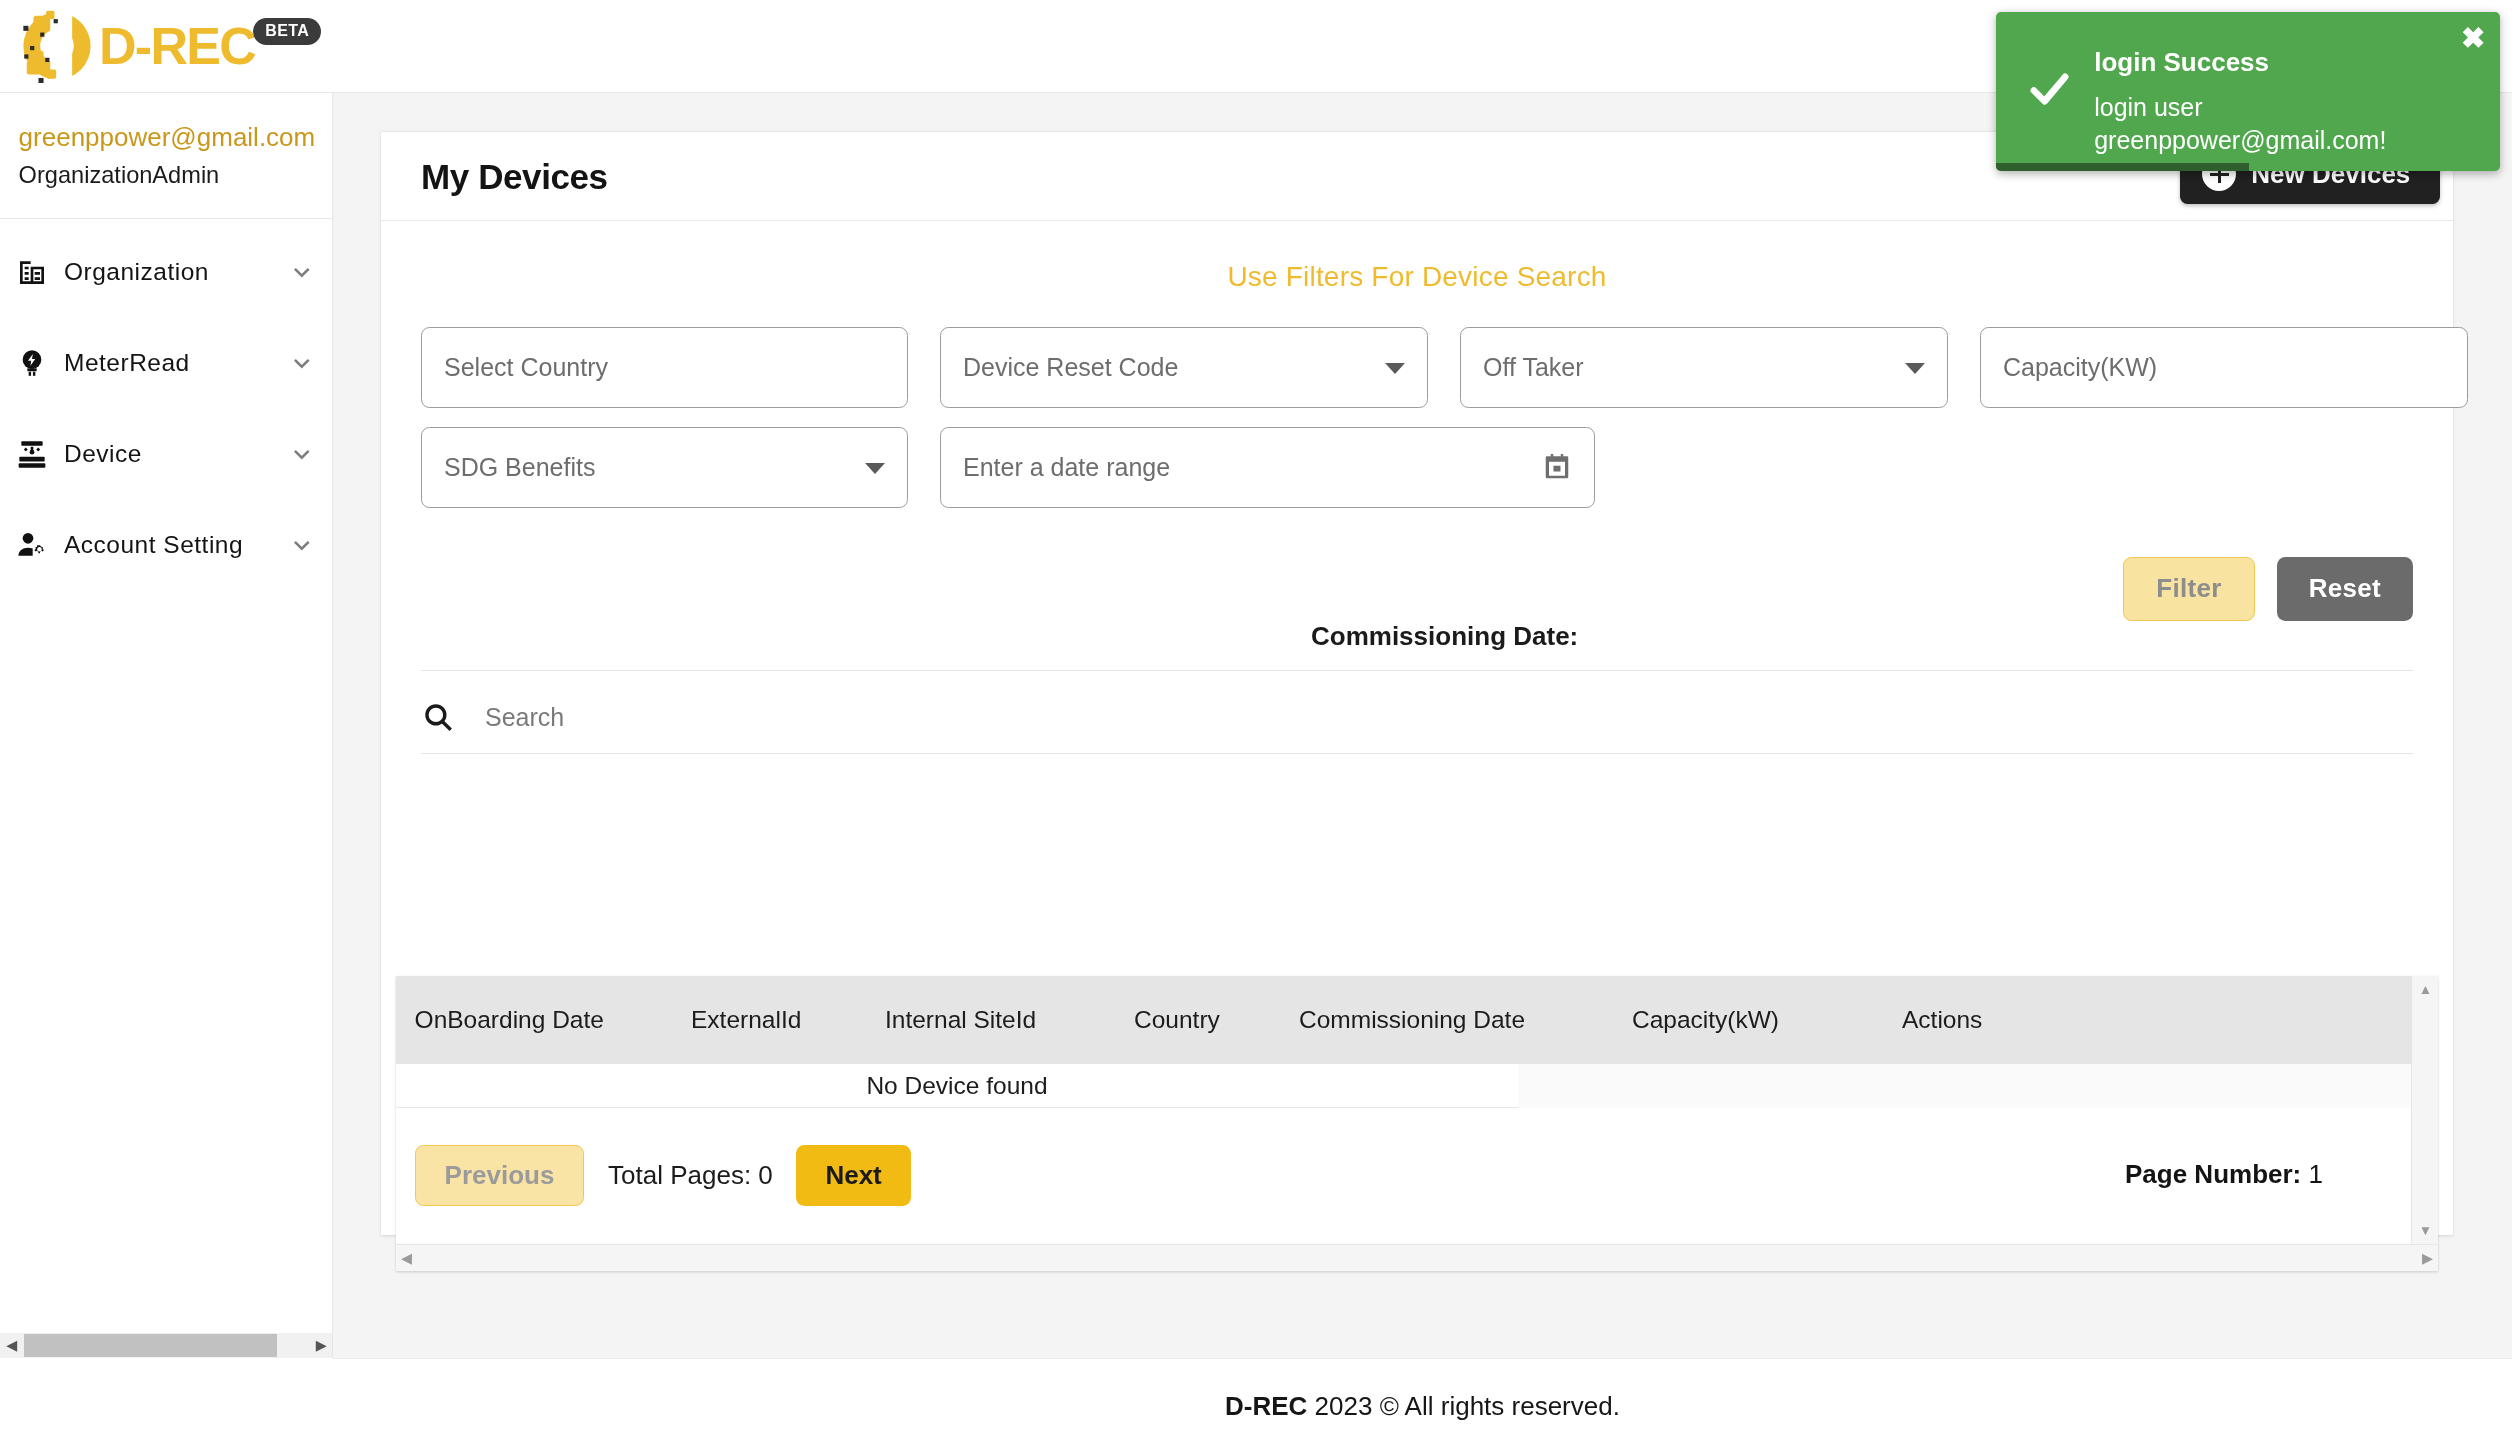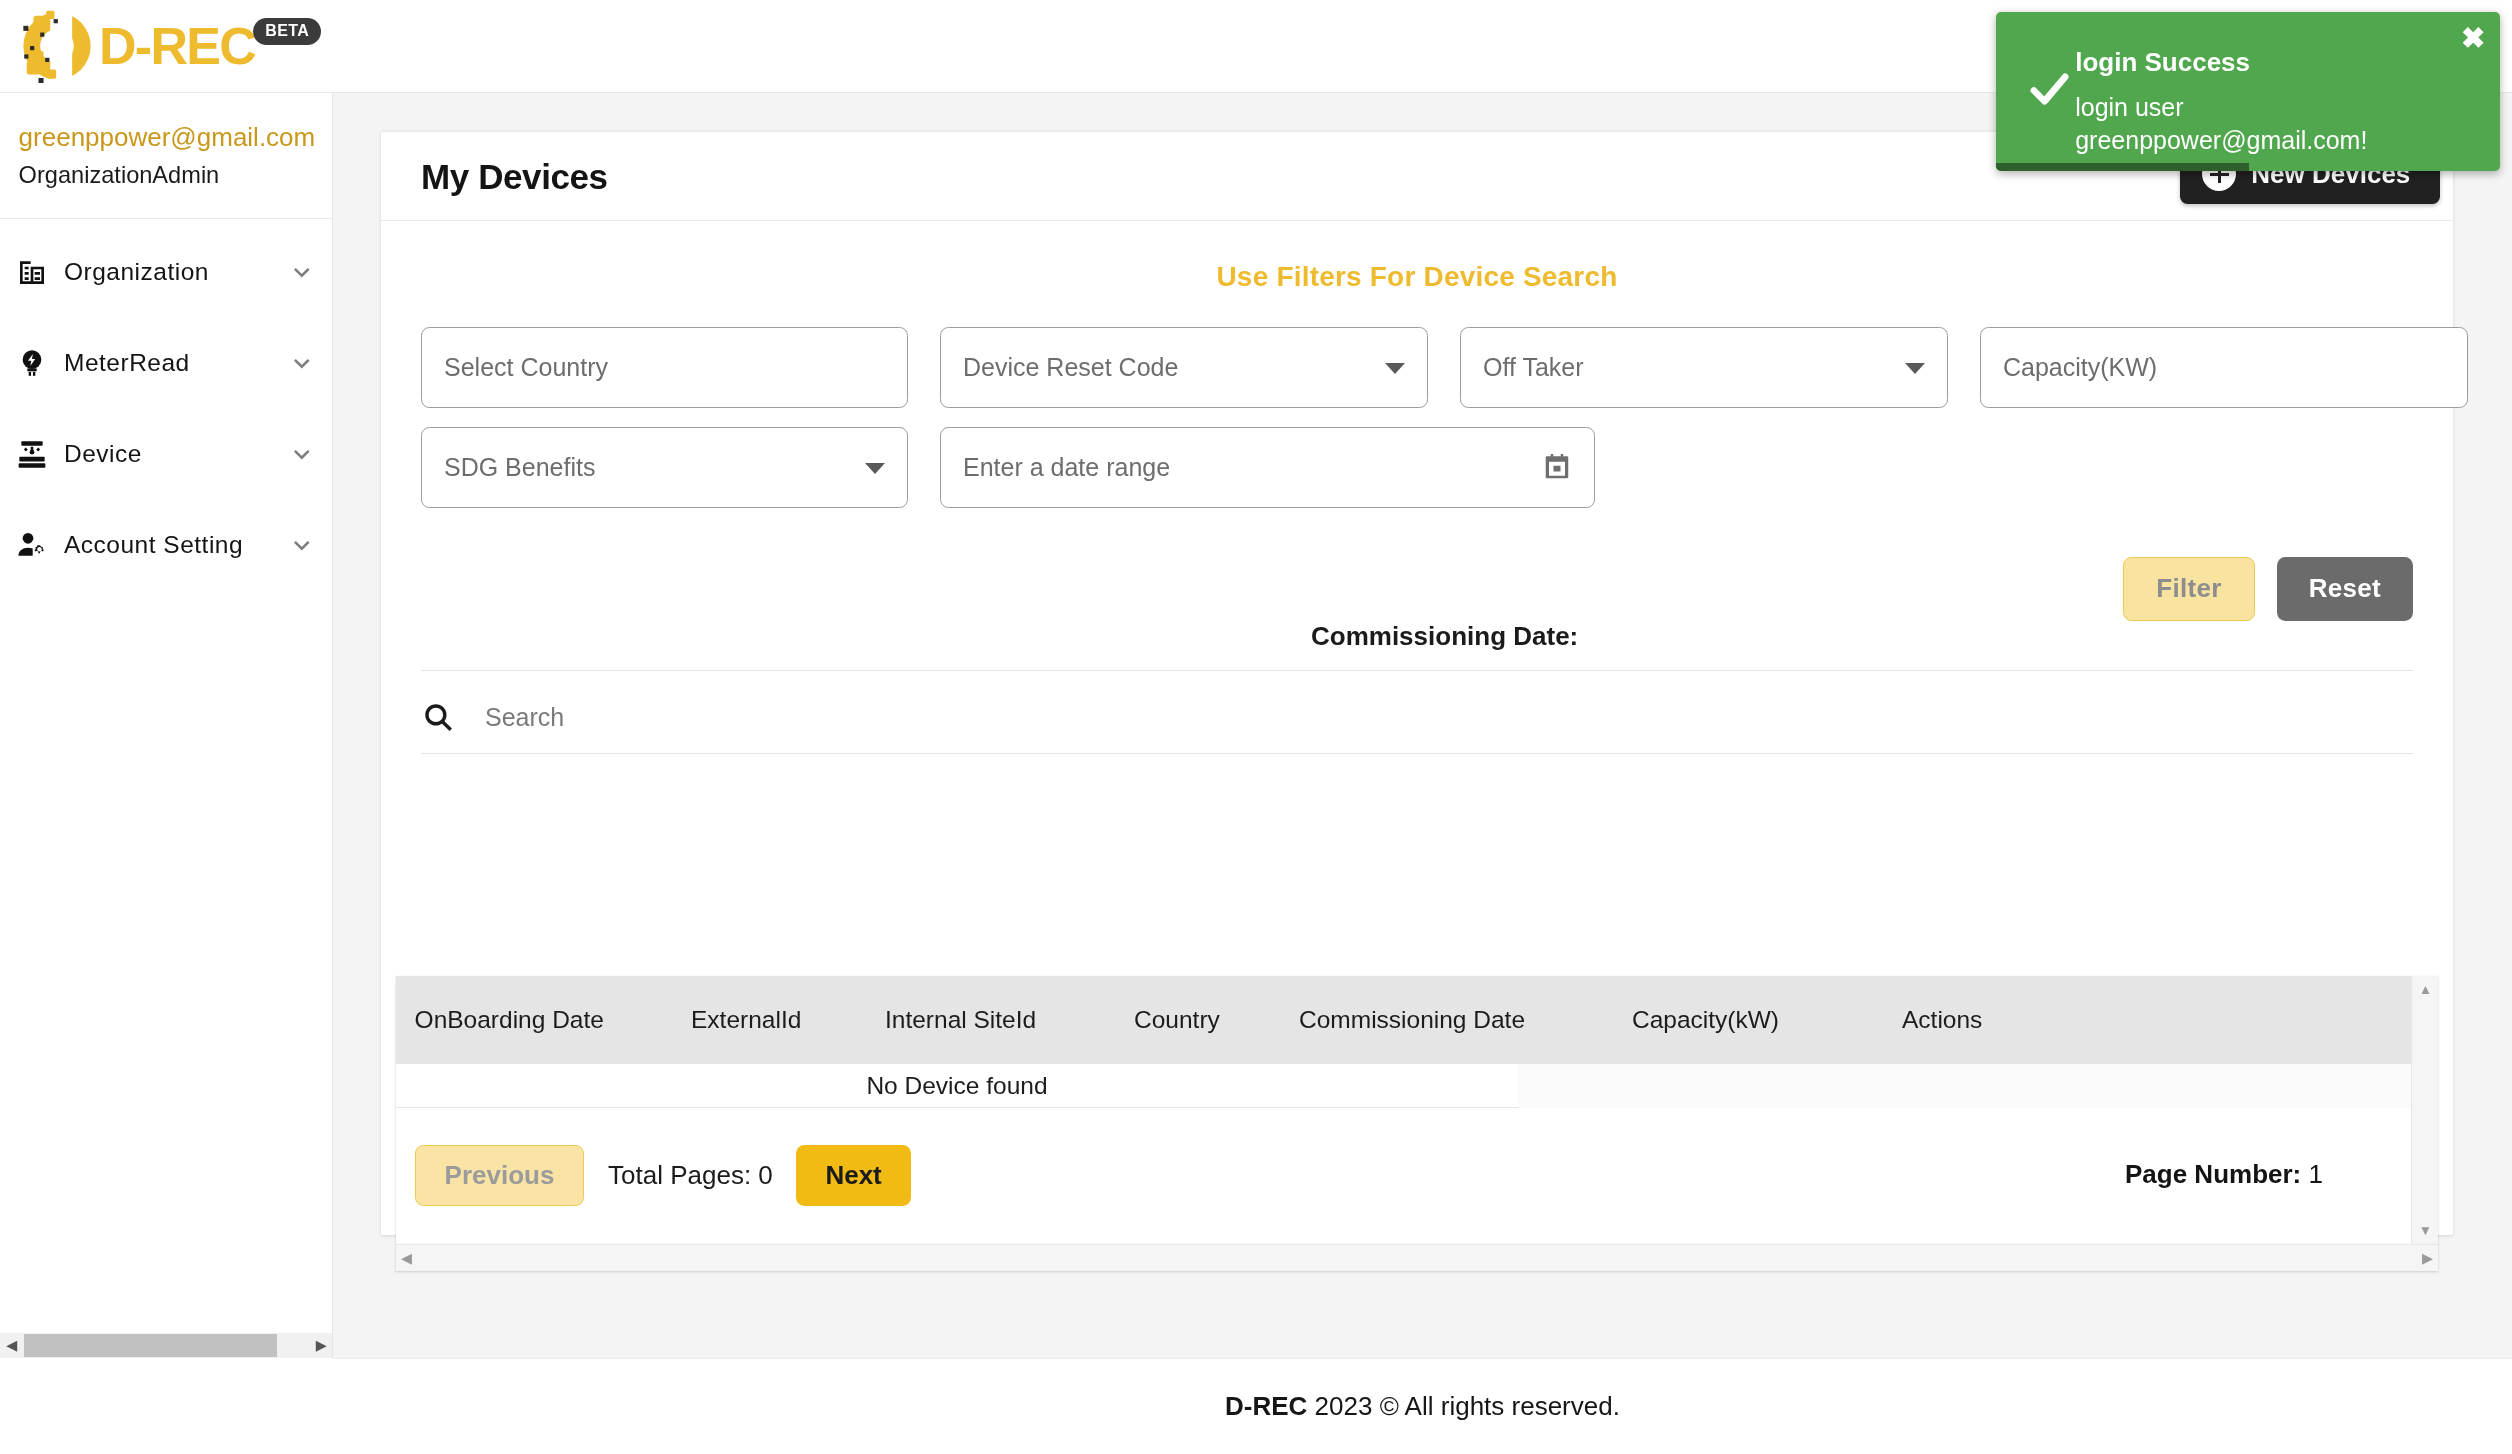--- a/index.html
+++ b/index.html
@@ -121,21 +121,21 @@
   }
   .plus-ico:before, .plus-ico:after {
     content: ""; position: absolute; background: #212121;
   }
   .plus-ico:before { left: 50%; top: 7.6px; width: 3.4px; height: 18.6px; margin-left: -1.7px; }
   .plus-ico:after  { top: 50%; left: 7.6px; height: 3.4px; width: 18.6px; margin-top: -1.7px; }
 
   
   .filters-title {
     text-align: center; color: #EFBB2E;
-    font-size: 28px; font-weight: 700;
+    font-size: 28px; font-weight: 400;
     margin-top: 40px; letter-spacing: 0.2px;
   }
   .filter-row {
     display: flex; gap: 32px;
     padding: 0 40px; margin-top: 34px;
   }
   .fld {
     position: relative;
     height: 81px; border: 0.8px solid #9c9c9c; border-radius: 8.4px;
     background: #fff; display: flex; align-items: center;
@@ -278,21 +278,21 @@
     position: absolute; right: 11.8px; top: 11.8px;
     width: 504px; height: 159px;
     background: #51A74E; border-radius: 5px;
     box-shadow: 0 2.5px 8.4px rgba(0,0,0,.3);
     z-index: 50; overflow: hidden;
   }
   .toast-check {
     position: absolute; left: 30px; top: 54px;
     width: 47px; height: 47px; color: #ffffff;
   }
-  .toast-body { position: absolute; left: 79px; top: 34px; color: #ffffff; }
+  .toast-body { position: absolute; left: 98px; top: 34px; color: #ffffff; }
   .toast-title { font-size: 26px; font-weight: 800; line-height: 1.25; }
   .toast-msg { font-size: 25px; line-height: 1.3; margin-top: 13px; width: 354px; }
   .toast-close {
     position: absolute; right: 15px; top: 11.8px;
     color: #ffffff; font-size: 29px; font-weight: 800;
     cursor: pointer; line-height: 1;
   }
   .toast-prog {
     position: absolute; left: 0; bottom: 0; height: 7.6px;
     width: 253px; background: #2E5F2C;

